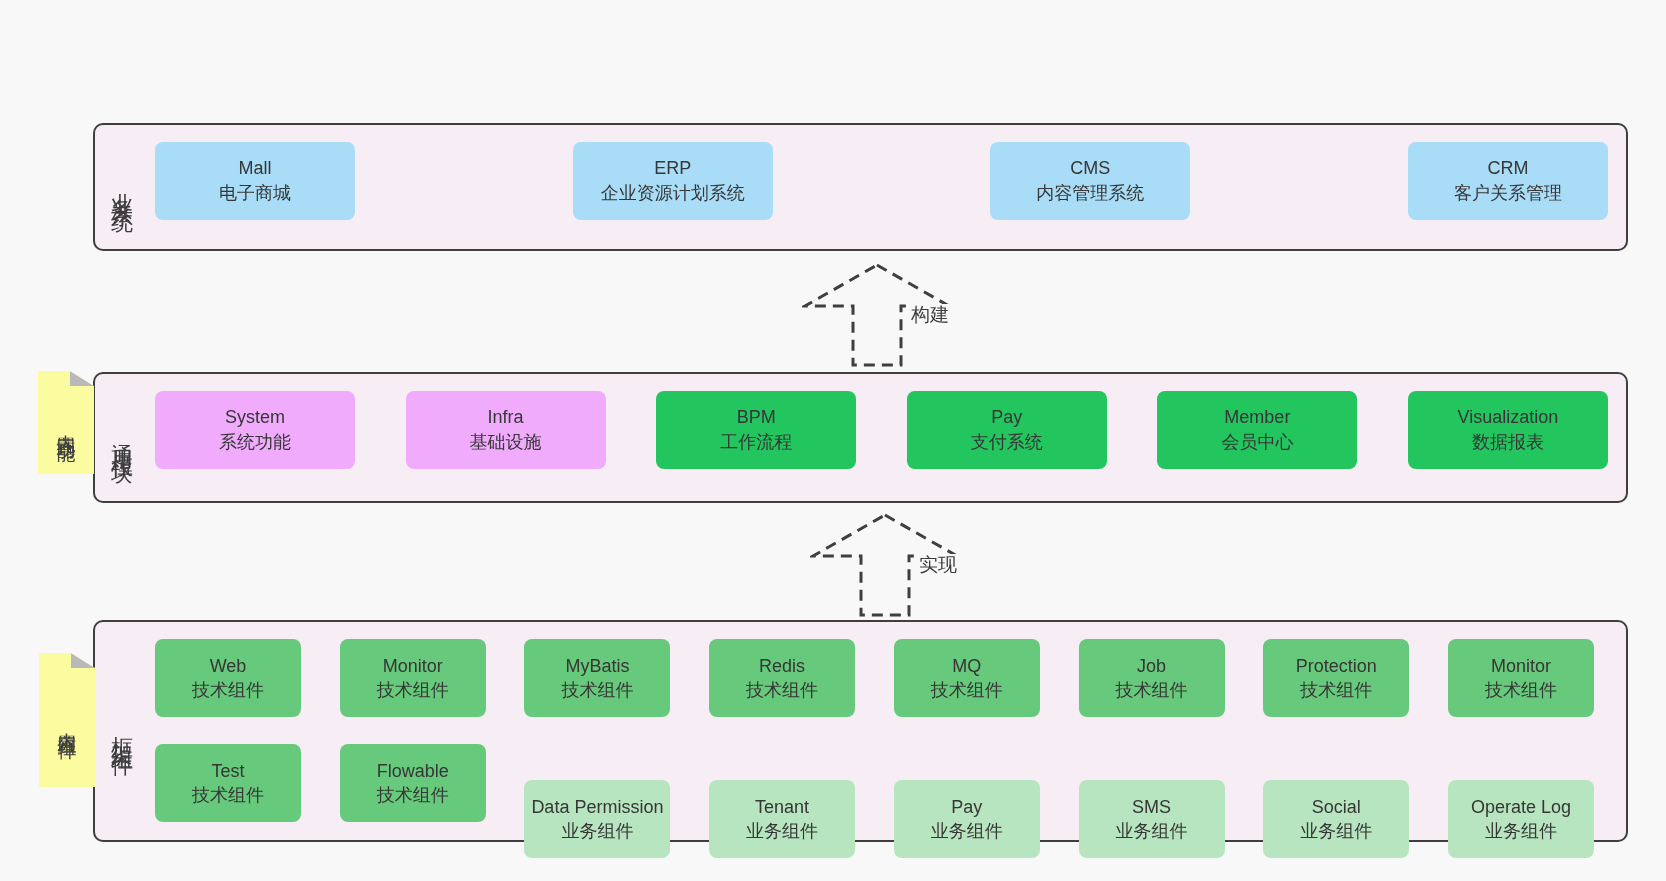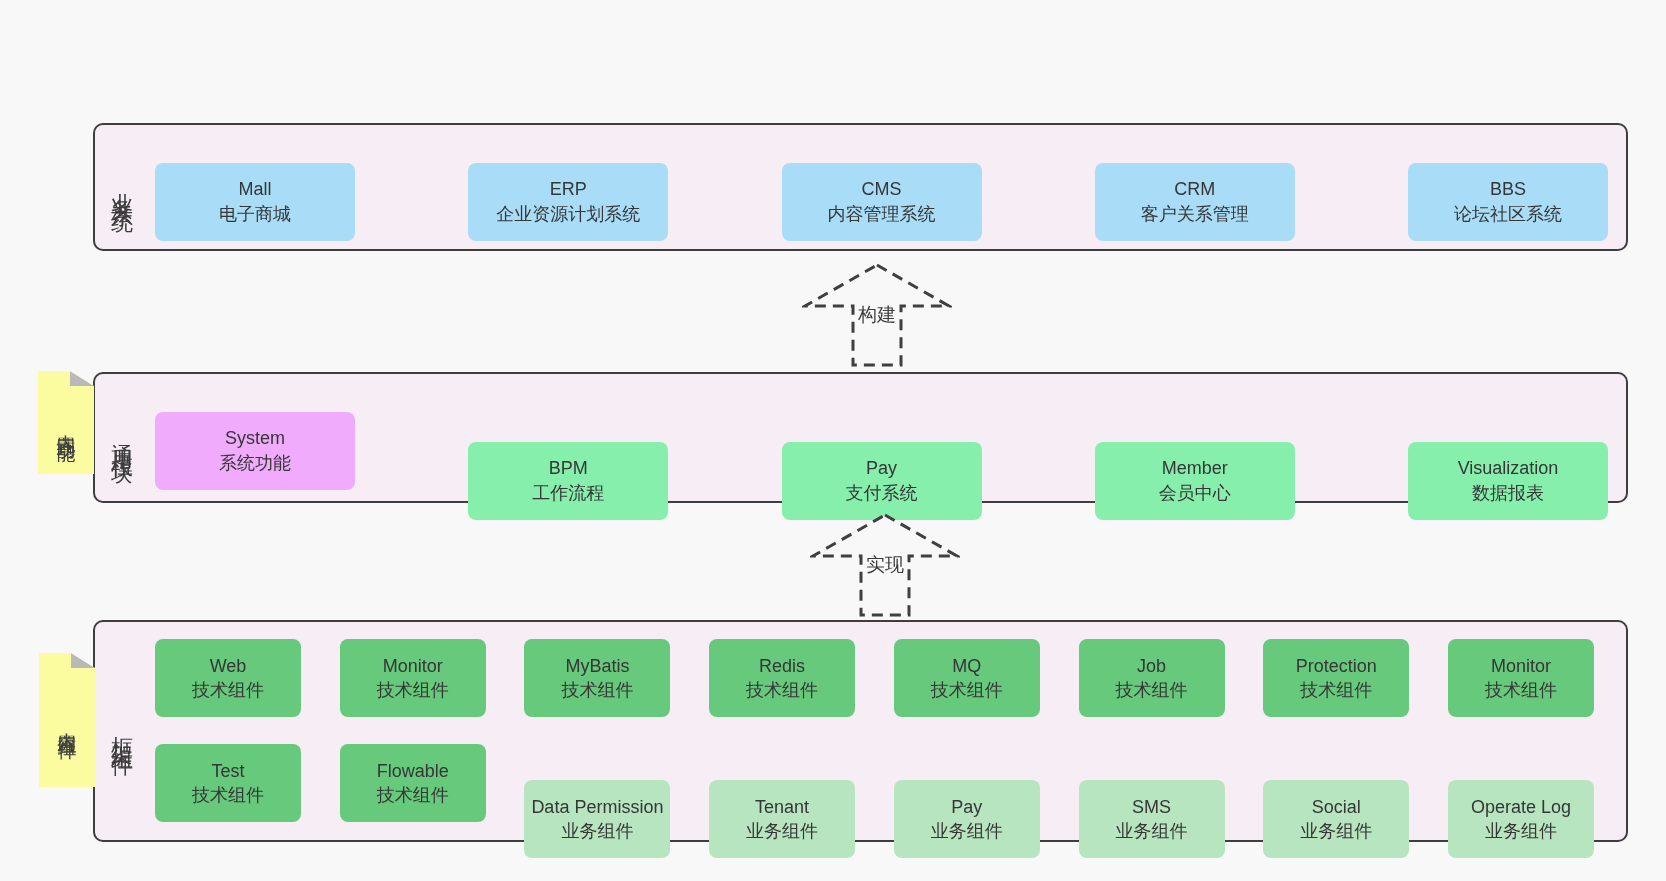--- a/index.html
+++ b/index.html
@@ -22,34 +22,34 @@
   .vlabel{
     position:absolute;left:12px;top:50%;transform:translateY(-50%);
     writing-mode:vertical-rl;text-orientation:upright;
     font-size:22px;letter-spacing:6px;color:#3c3c3c;
     white-space:nowrap;
   }
 
   .row{
     position:absolute;left:60px;display:flex;justify-content:space-between;
   }
-  .row-wide{right:18px;top:38px;}
+  .row-wide{right:18px;top:17px;}
   .row-fw1{right:32px;top:17px;}
   .row-fw2{right:32px;top:122px;}
 
   .box{
     height:78px;border-radius:8px;
     display:flex;flex-direction:column;align-items:center;justify-content:center;
     text-align:center;font-size:18px;line-height:25px;
   }
   .w200{width:200px;}
   .w146{width:146px;line-height:24px;}
   .blue{background:#a9dcf6;}
   .red{background:#f0abfc;}
-  .pink{background:#86efac;margin-top:30px;}
+  .pink{background:#22c55e;}
   .green{background:#67c97b;justify-content:center;}
   .lgreen{background:#b7e5bf;margin-top:36px;}
   .box-title,.box-sub{width:100%;}
 
   .sticky{
     position:absolute;width:56px;background:#fbfb9f;z-index:5;
     clip-path:polygon(0 0,calc(100% - 24px) 0,100% 15px,100% 100%,0 100%);
   }
   #sticky-modules{left:38px;top:371px;height:103px;}
   #sticky-framework{left:39px;top:653px;height:134px;}
@@ -62,21 +62,21 @@
     position:absolute;left:50%;top:52%;transform:translate(-50%,-50%);
     writing-mode:vertical-rl;text-orientation:upright;
     font-size:19px;letter-spacing:3px;color:#3c3c3c;white-space:nowrap;
   }
 
   .arrow{position:absolute;width:150px;height:106px;}
   #arrow-build{left:802px;top:262px;}
   #arrow-implement{left:810px;top:512px;}
   .arrow svg{position:absolute;left:0;top:0;}
   .arrow-label{
-    position:absolute;left:0;top:40px;width:100%;text-align:center;
+    position:absolute;left:0;top:40px;width:100%;text-align:right;
     font-size:19px;color:#3c3c3c;
   }
   .arrow-label span{background:#f8f8f8;padding:0 3px;}
 </style>
 </head>
 <body>
 
 <section class="panel" id="panel-business">
   <div class="vlabel">业务系统</div>
   <div class="row row-wide">
@@ -88,24 +88,20 @@
       <div class="box-title">ERP</div>
       <div class="box-sub">企业资源计划系统</div>
     </div>
     <div class="box blue w200">
       <div class="box-title">CMS</div>
       <div class="box-sub">内容管理系统</div>
     </div>
     <div class="box blue w200">
       <div class="box-title">CRM</div>
       <div class="box-sub">客户关系管理</div>
-    </div>
-    <div class="box blue w200">
-      <div class="box-title">BBS</div>
-      <div class="box-sub">论坛社区系统</div>
     </div>
   </div>
 </section>
 
 <div class="arrow" id="arrow-build">
   <svg width="150" height="106" viewBox="0 0 150 106">
     <polygon points="75,3 147,44 99,44 99,103 51,103 51,44 3,44" fill="#f8f8f8" stroke="#3f3f3f" stroke-width="3" stroke-dasharray="11 7" stroke-linejoin="miter"></polygon>
   </svg>
   <div class="arrow-label"><span>构建</span></div>
 </div>
@@ -114,20 +110,24 @@
   <div class="fold"></div>
   <div class="sticky-text">内置功能</div>
 </div>
 <section class="panel" id="panel-modules">
   <div class="vlabel">通用模块</div>
   <div class="row row-wide">
     <div class="box red w200">
       <div class="box-title">System</div>
       <div class="box-sub">系统功能</div>
     </div>
+    <div class="box red w200">
+      <div class="box-title">Infra</div>
+      <div class="box-sub">基础设施</div>
+    </div>
     <div class="box pink w200">
       <div class="box-title">BPM</div>
       <div class="box-sub">工作流程</div>
     </div>
     <div class="box pink w200">
       <div class="box-title">Pay</div>
       <div class="box-sub">支付系统</div>
     </div>
     <div class="box pink w200">
       <div class="box-title">Member</div>

